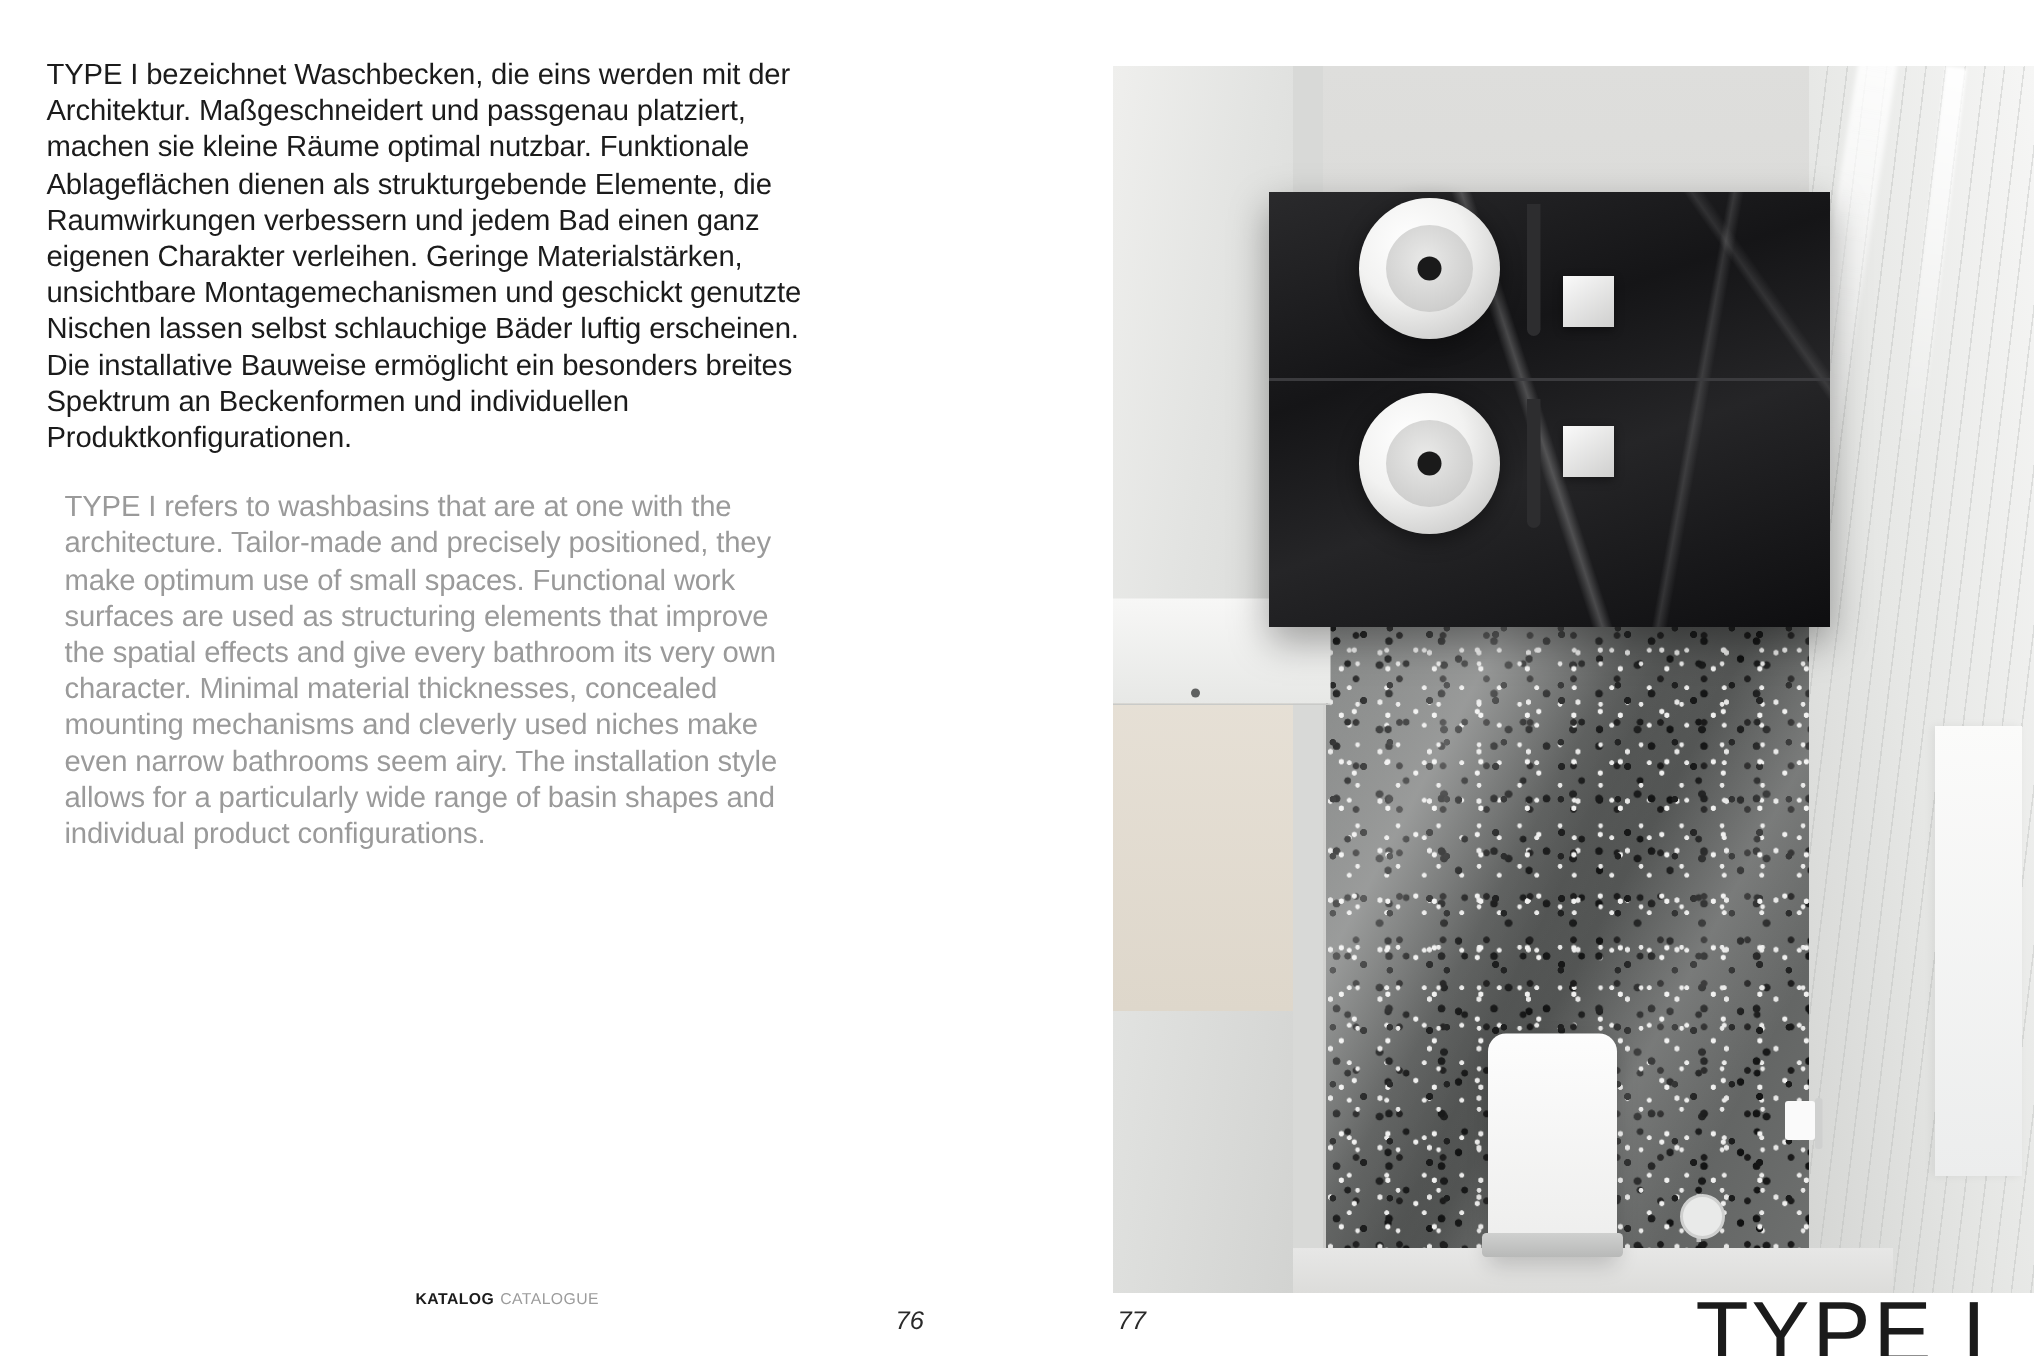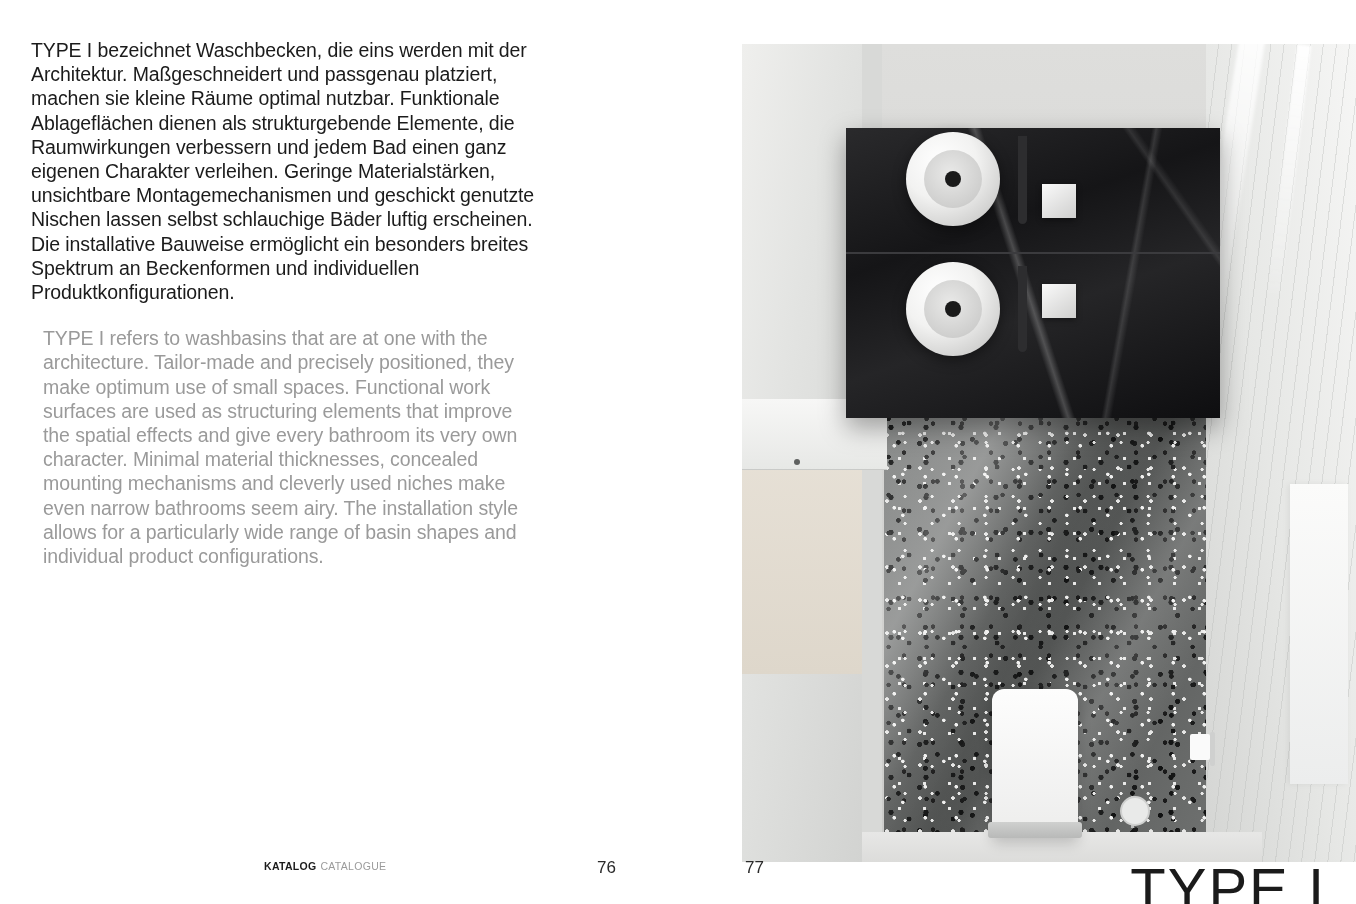--- a/index.html
+++ b/index.html
@@ -284,39 +284,40 @@
     position: absolute;
     left: 468px; top: 688px;
     width: 5px; height: 34px;
     background: #cfd0cf;
     border-radius: 2px;
   }
 
   
   .footer-left {
     position: absolute;
-    left: 264px;
+    left: 277px;
     bottom: 32px;
     font-size: 10.5px;
     letter-spacing: 0.3px;
   }
   .foot-katalog {
     font-weight: bold;
     color: #1b1b1b;
   }
   .foot-catalogue {
     color: #9b9b9b;
     margin-left: 4px;
   }
 
   .pagenum {
     position: absolute;
-    bottom: 26px;
+    bottom: 13px;
     font-size: 17px;
     color: #2a2a2a;
+    font-style: italic;
   }
   .pagenum-left { left: 597px; }
   .pagenum-right { left: 745px; margin-top: 24px; }
 
   .type-title {
     position: absolute;
     right: 30px;
     bottom: 30px;
     font-size: 58px;
     line-height: 58px;

